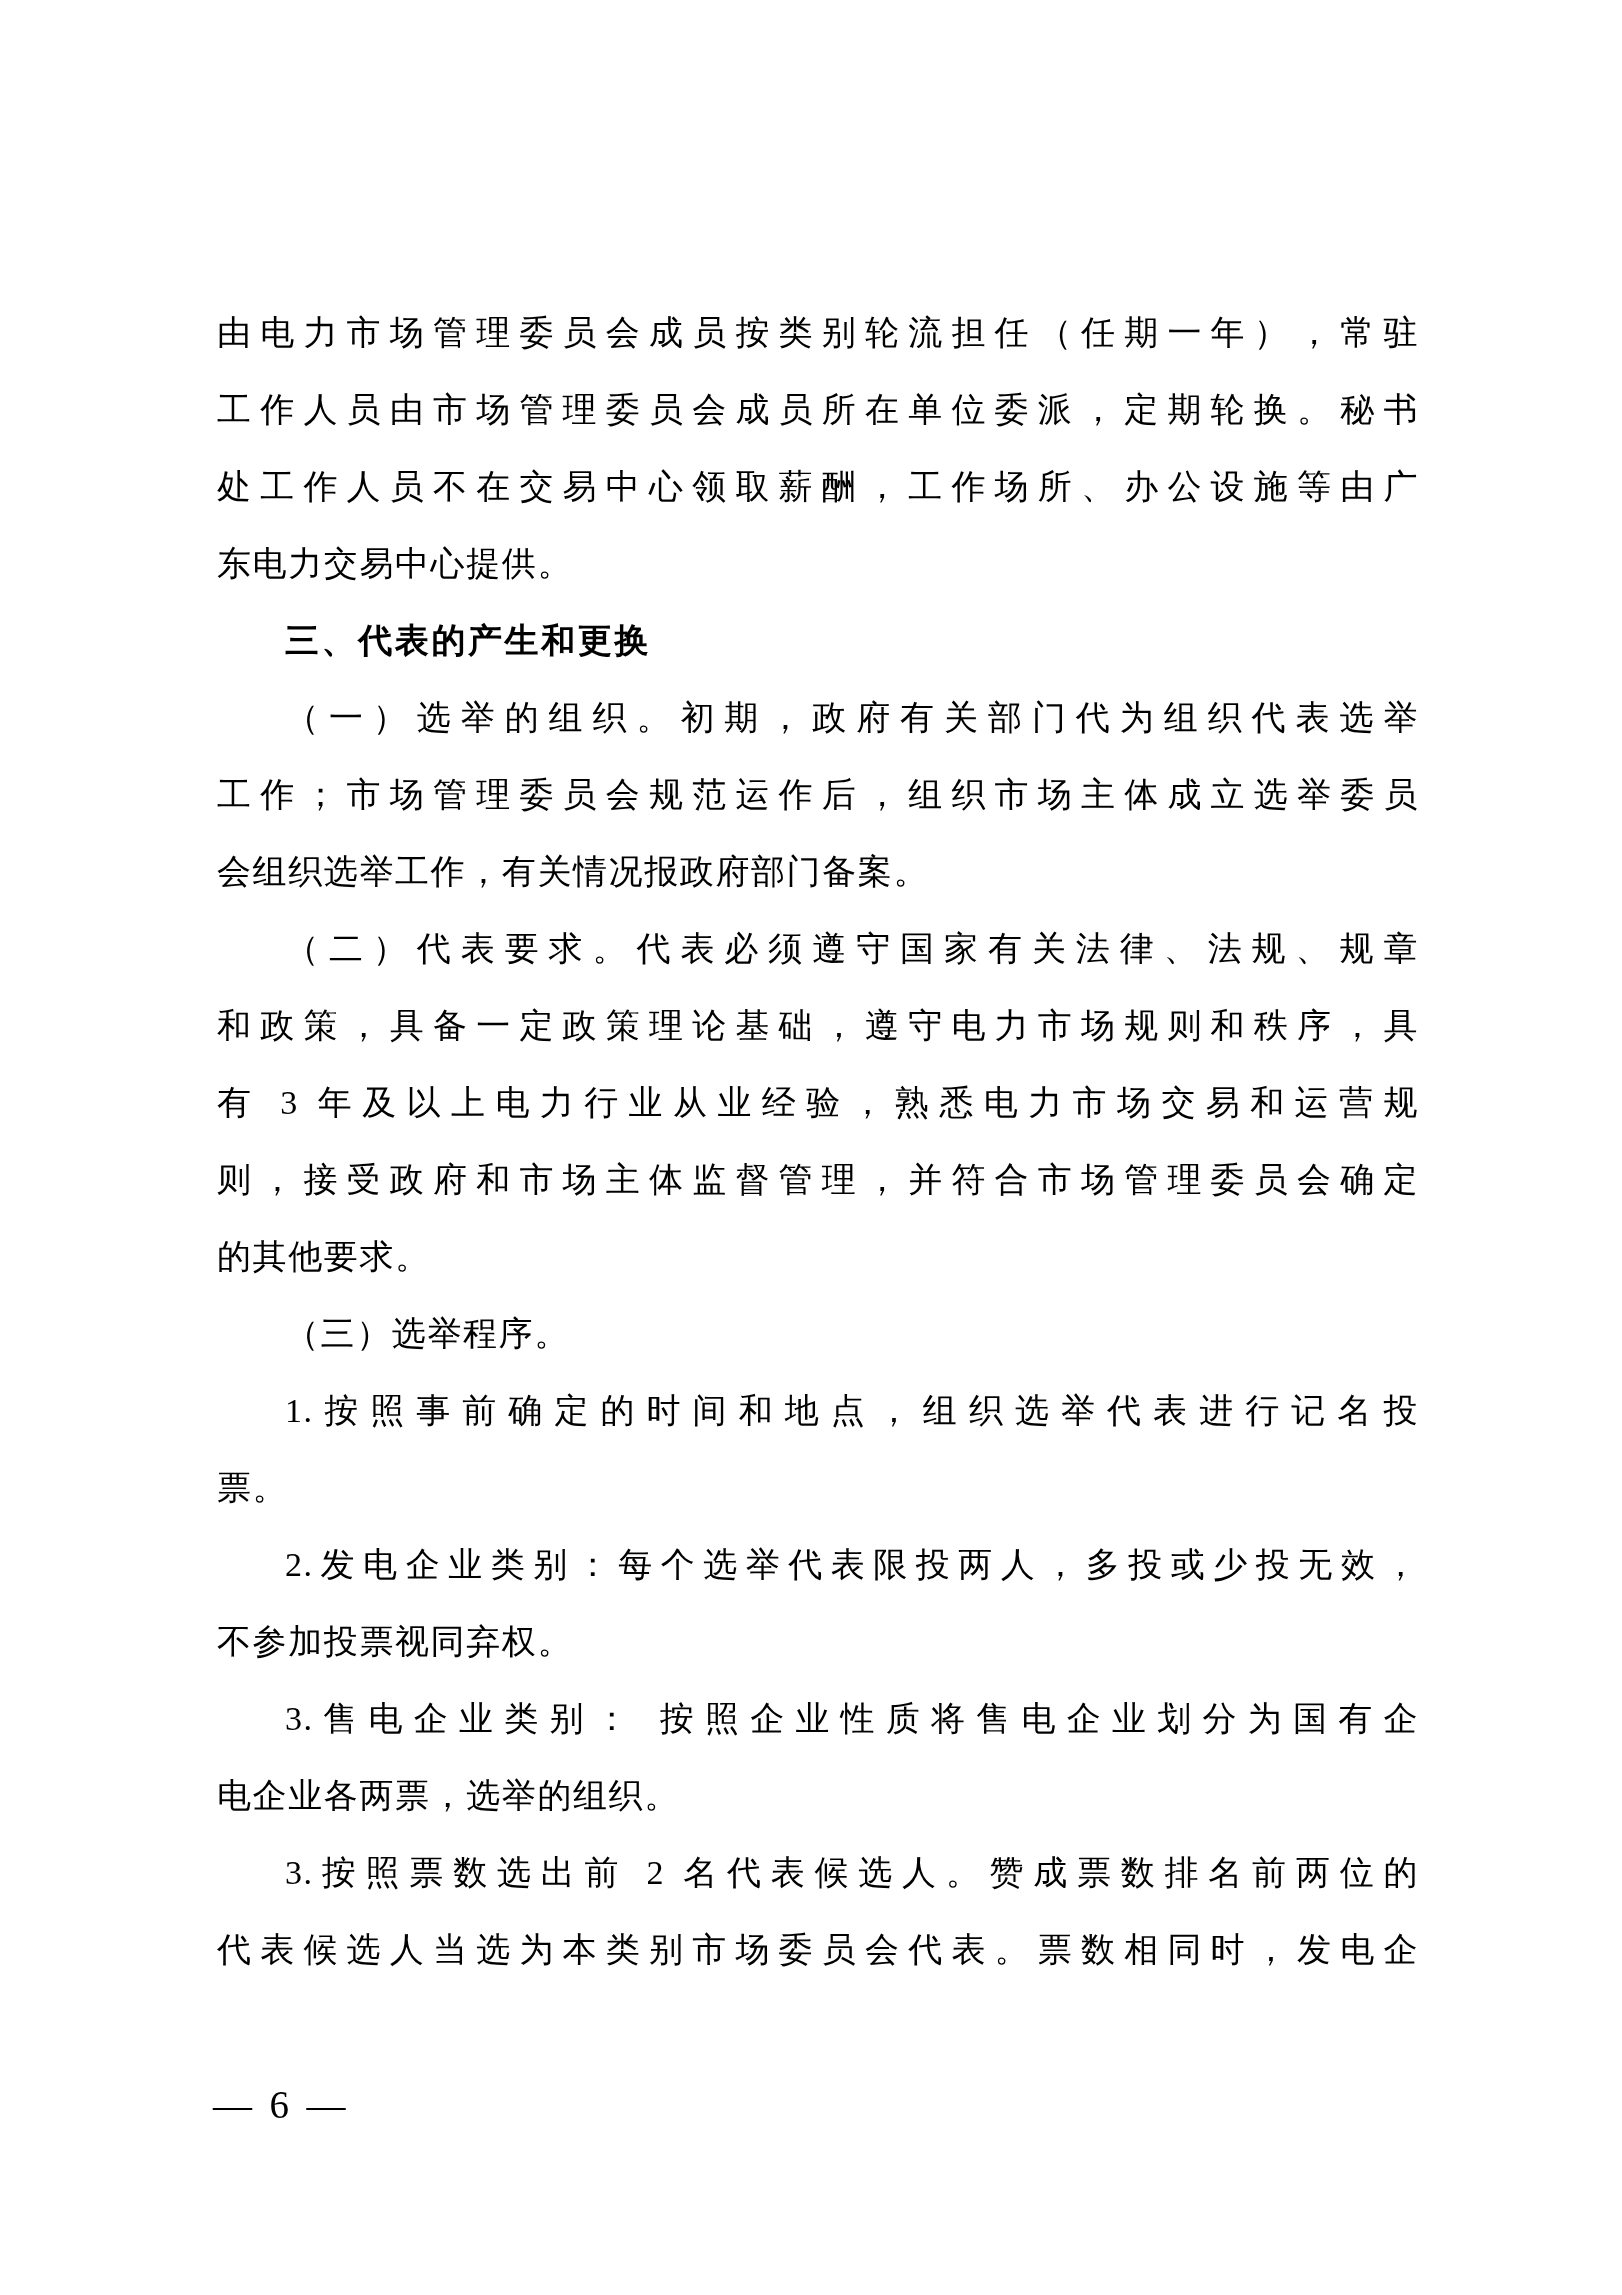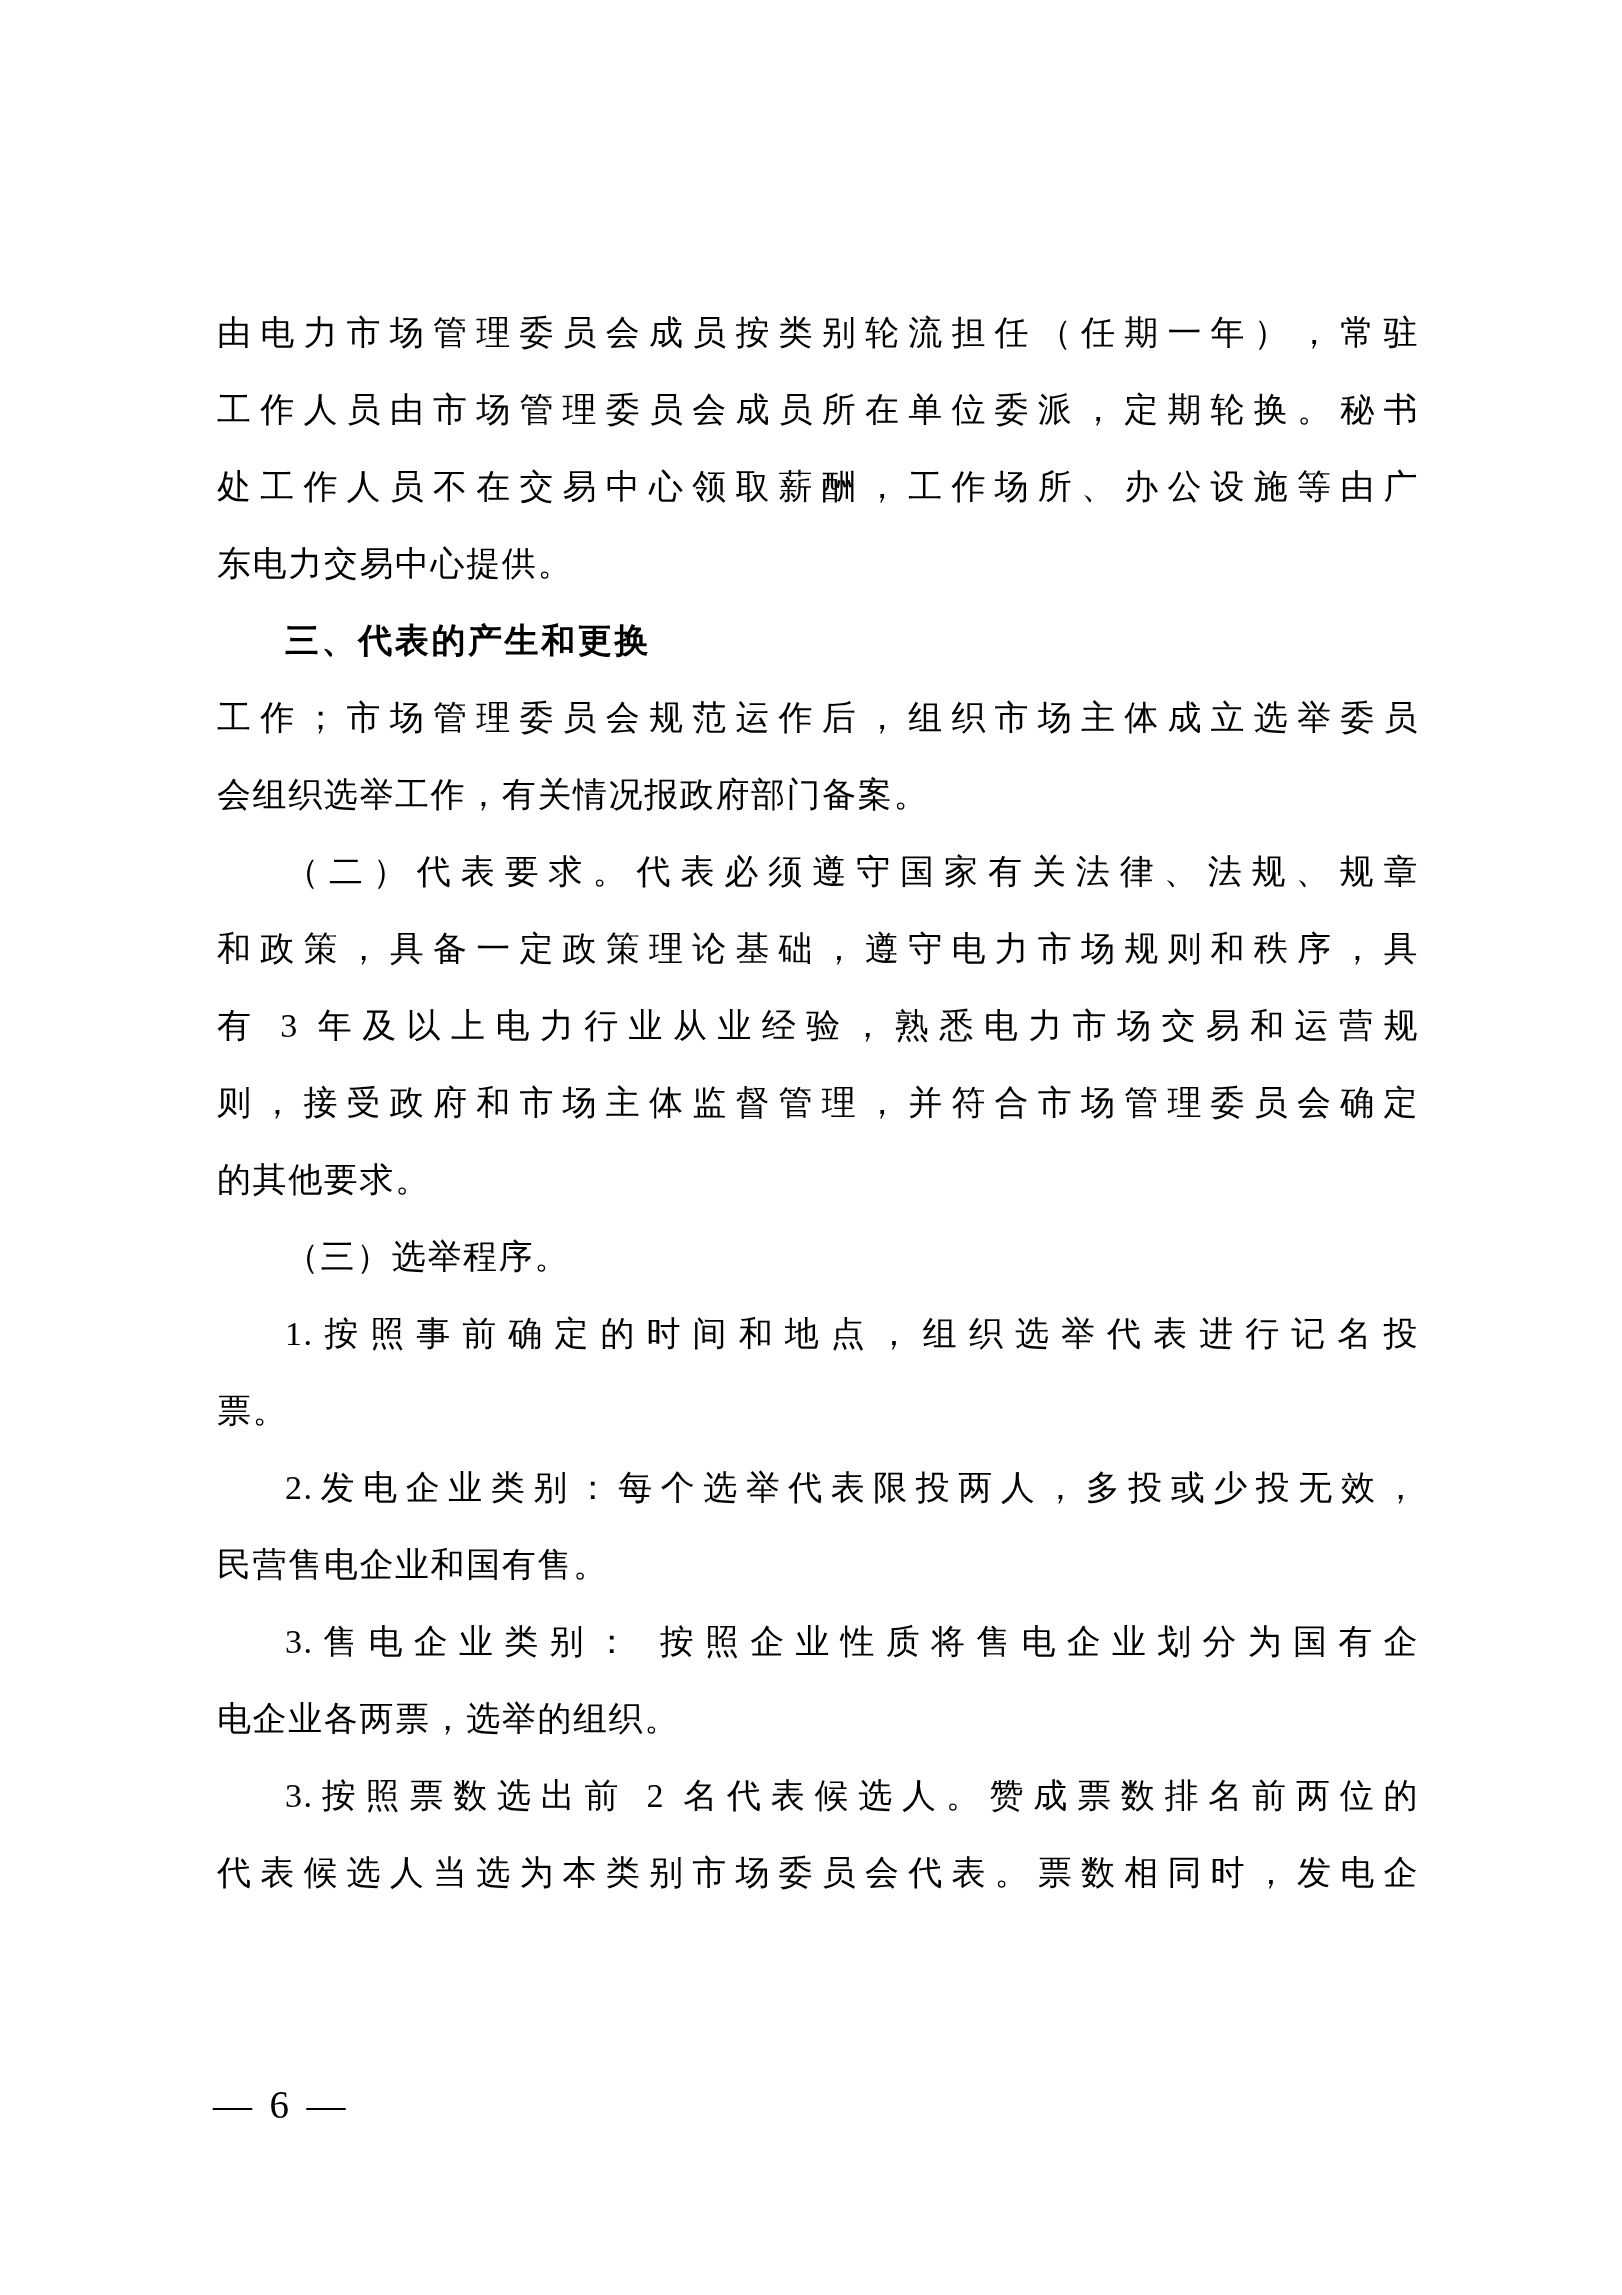--- a/index.html
+++ b/index.html
@@ -59,32 +59,33 @@
 <body>
 
 <div class="page">
 
   <div class="text-block">
     <div class="line">由电力市场管理委员会成员按类别轮流担任（任期一年），常驻</div>
     <div class="line">工作人员由市场管理委员会成员所在单位委派，定期轮换。秘书</div>
     <div class="line">处工作人员不在交易中心领取薪酬，工作场所、办公设施等由广</div>
     <div class="line end">东电力交易中心提供。</div>
     <div class="line end indent heading">三、代表的产生和更换</div>
+    <div class="line indent">（一）选举的组织。初期，政府有关部门代为组织代表选举</div>
     <div class="line">工作；市场管理委员会规范运作后，组织市场主体成立选举委员</div>
     <div class="line end">会组织选举工作，有关情况报政府部门备案。</div>
     <div class="line indent">（二）代表要求。代表必须遵守国家有关法律、法规、规章</div>
     <div class="line">和政策，具备一定政策理论基础，遵守电力市场规则和秩序，具</div>
     <div class="line">有 3 年及以上电力行业从业经验，熟悉电力市场交易和运营规</div>
     <div class="line">则，接受政府和市场主体监督管理，并符合市场管理委员会确定</div>
     <div class="line end">的其他要求。</div>
     <div class="line end indent">（三）选举程序。</div>
     <div class="line indent">1.按照事前确定的时间和地点，组织选举代表进行记名投</div>
     <div class="line end">票。</div>
     <div class="line indent">2.发电企业类别：每个选举代表限投两人，多投或少投无效，</div>
-    <div class="line end">民营售电企业和国有售。</div>
+    <div class="line end">不参加投票视同弃权。</div>
     <div class="line indent">3.售电企业类别： 按照企业性质将售电企业划分为国有企</div>
     <div class="line end">电企业各两票，选举的组织。</div>
     <div class="line indent">3.按照票数选出前 2 名代表候选人。赞成票数排名前两位的</div>
     <div class="line">代表候选人当选为本类别市场委员会代表。票数相同时，发电企</div>
   </div>
 
   <div class="footer">— 6 —</div>
 
 </div>
 

